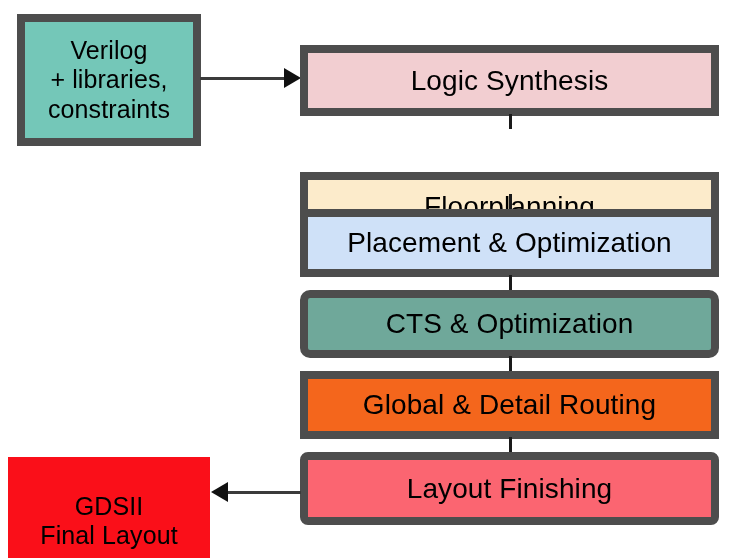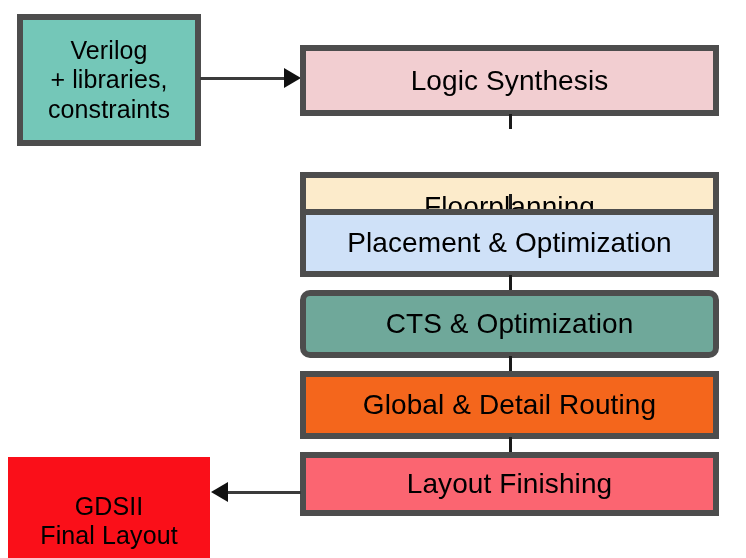--- a/index.html
+++ b/index.html
@@ -23,21 +23,21 @@
     display: flex;
     align-items: center;
     justify-content: center;
     text-align: center;
     color: #000000;
     line-height: 1.18;
     white-space: pre-line;
     letter-spacing: 0.1px;
   }
   .bordered {
-    border: 6px solid #c2410c;
+    border: 8px solid #c2410c;
   }
 
   
   #input-node {
     left: 17px;
     top: 14px;
     width: 184px;
     height: 132px;
     font-size: 25px;
   }
@@ -46,21 +46,21 @@
   .stage {
     left: 300px;
     width: 419px;
     font-size: 28px;
   }
   #stage-0 { top: 45px;  height: 71px; }
   #stage-1 { top: 127px; height: 69px; margin-top: 45px; }
   #stage-2 { top: 209px; height: 68px; text-align: right; }
   #stage-3 { top: 290px; height: 68px; }
   #stage-4 { top: 371px; height: 68px; }
-  #stage-5 { top: 452px; height: 64px; }
+  #stage-5 { top: 452px; height: 73px; border-radius: 8px; }
 
   
   #output-node {
     left: 8px;
     top: 445px;
     width: 202px;
     height: 128px;
     font-size: 25px;
     margin-top: 12px;
   }

